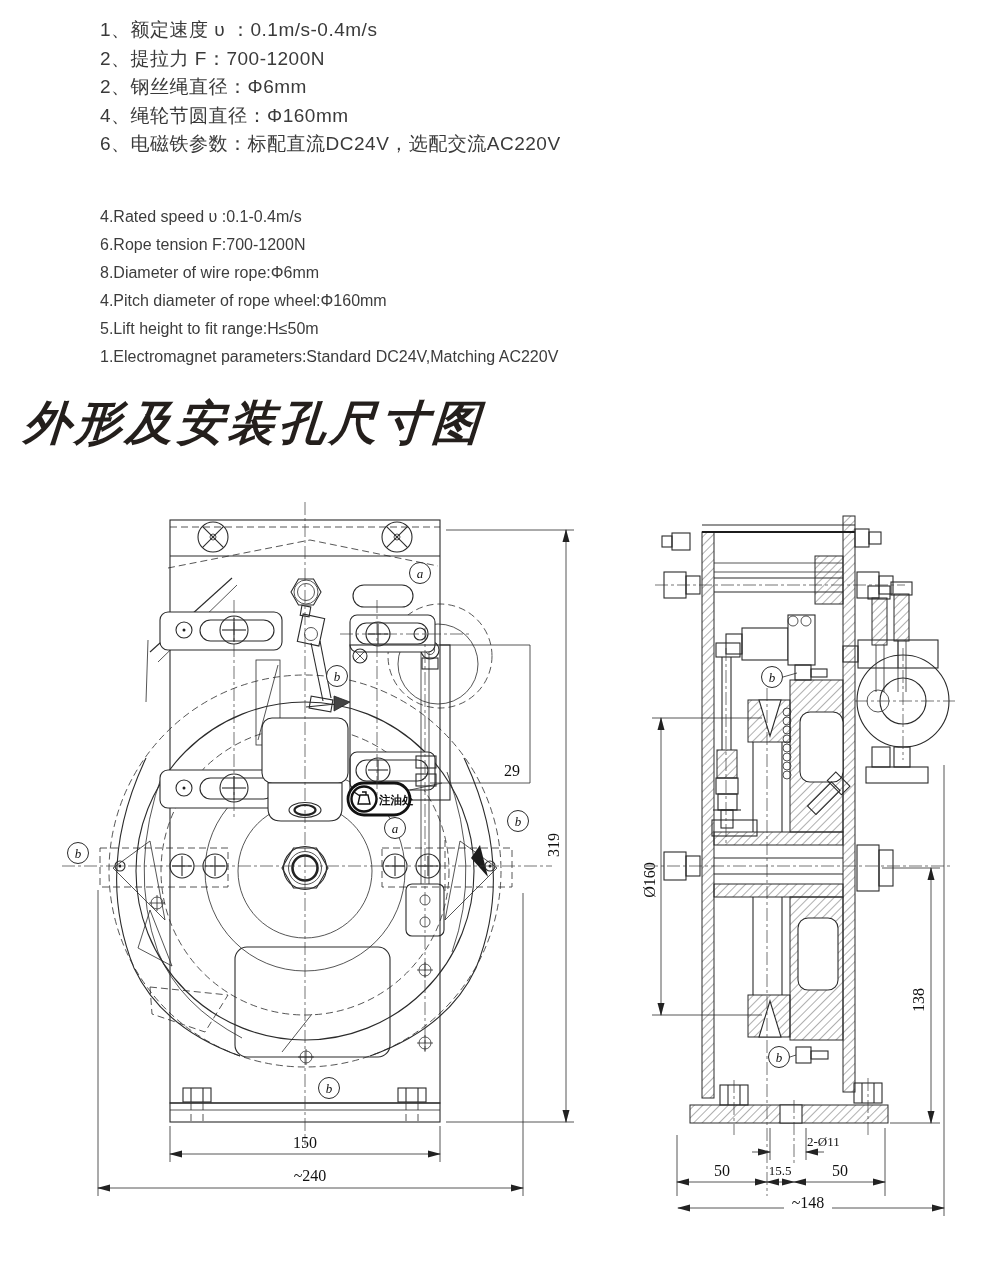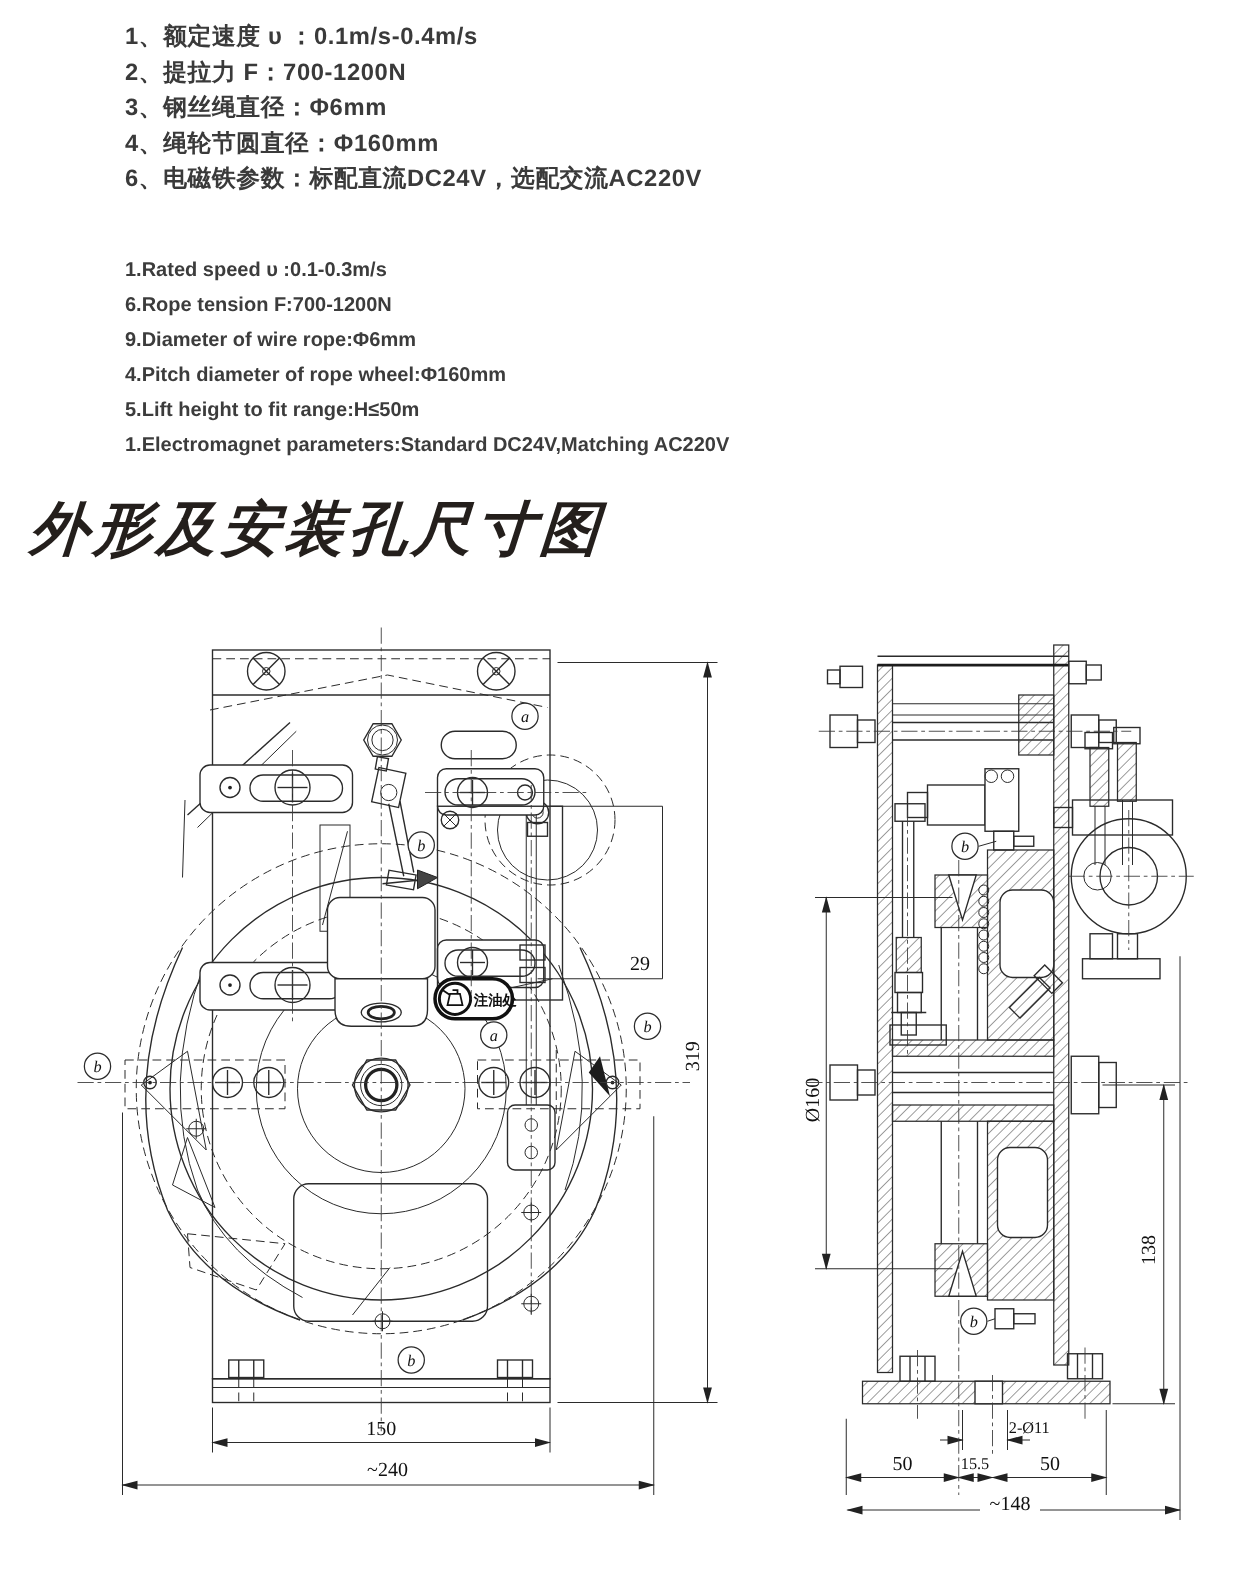--- a/index.html
+++ b/index.html
@@ -1,20 +1,20 @@
 <!DOCTYPE html>
 <html><head>
 <meta charset="utf-8">
 <style>
   html,body{margin:0;padding:0;background:#fff;}
   #page{position:relative;width:1000px;height:1264px;background:#fff;overflow:hidden;
         font-family:"Liberation Sans",sans-serif;color:#333;}
   .cn-specs{position:absolute;left:100px;top:16px;font-size:19px;line-height:28.5px;color:#3a3a3a;letter-spacing:.5px;}
   .en-specs{position:absolute;left:100px;top:203px;font-size:16px;line-height:28px;color:#3c3c3c;}
-  .spec-line{white-space:pre;font-weight:bold;}
+  .spec-line{white-space:pre;}
   .sec-title{position:absolute;left:24px;top:392px;font-family:"DejaVu Serif","Liberation Serif",serif;
              font-size:47px;font-weight:bold;font-style:italic;color:#241f1c;letter-spacing:4px;
              transform:skewX(-4deg);}
   svg{position:absolute;left:0;top:0;}
   .ln{stroke:#2b2b2b;stroke-width:1.1;fill:none;}
   .thin{stroke:#2b2b2b;stroke-width:.8;fill:none;}
   .dash{stroke:#2b2b2b;stroke-width:.8;fill:none;stroke-dasharray:7 4;}
   .cl{stroke:#3a3a3a;stroke-width:.7;fill:none;stroke-dasharray:13 3 3 3;}
   .wht{fill:#fff;stroke:#2b2b2b;stroke-width:1.1;}
   .hat{fill:url(#hatch);stroke:#2b2b2b;stroke-width:1;}
@@ -28,29 +28,29 @@
   .blackfill{fill:#1c1c1c;stroke:none;}
 </style>
 </head>
 <body>
 
 <div id="page">
 
   <div class="cn-specs">
     <div class="spec-line">1、额定速度 υ ：0.1m/s-0.4m/s</div>
     <div class="spec-line">2、提拉力 F：700-1200N</div>
-    <div class="spec-line">3、钢丝绳直径：Φ6mm</div>
+    <div class="spec-line">2、钢丝绳直径：Φ6mm</div>
     <div class="spec-line">4、绳轮节圆直径：Φ160mm</div>
     <div class="spec-line">6、电磁铁参数：标配直流DC24V，选配交流AC220V</div>
   </div>
 
   <div class="en-specs">
-    <div class="spec-line">1.Rated speed υ :0.1-0.3m/s</div>
+    <div class="spec-line">4.Rated speed υ :0.1-0.4m/s</div>
     <div class="spec-line">6.Rope tension F:700-1200N</div>
-    <div class="spec-line">9.Diameter of wire rope:Φ6mm</div>
+    <div class="spec-line">8.Diameter of wire rope:Φ6mm</div>
     <div class="spec-line">4.Pitch diameter of rope wheel:Φ160mm</div>
     <div class="spec-line">5.Lift height to fit range:H≤50m</div>
     <div class="spec-line">1.Electromagnet parameters:Standard DC24V,Matching AC220V</div>
   </div>
 
   <div class="sec-title">外形及安装孔尺寸图</div>
 
   <svg width="1000" height="1264" viewBox="0 0 1000 1264">
     <defs>
       <pattern id="hatch" width="6" height="6" patternUnits="userSpaceOnUse" patternTransform="rotate(45)">

